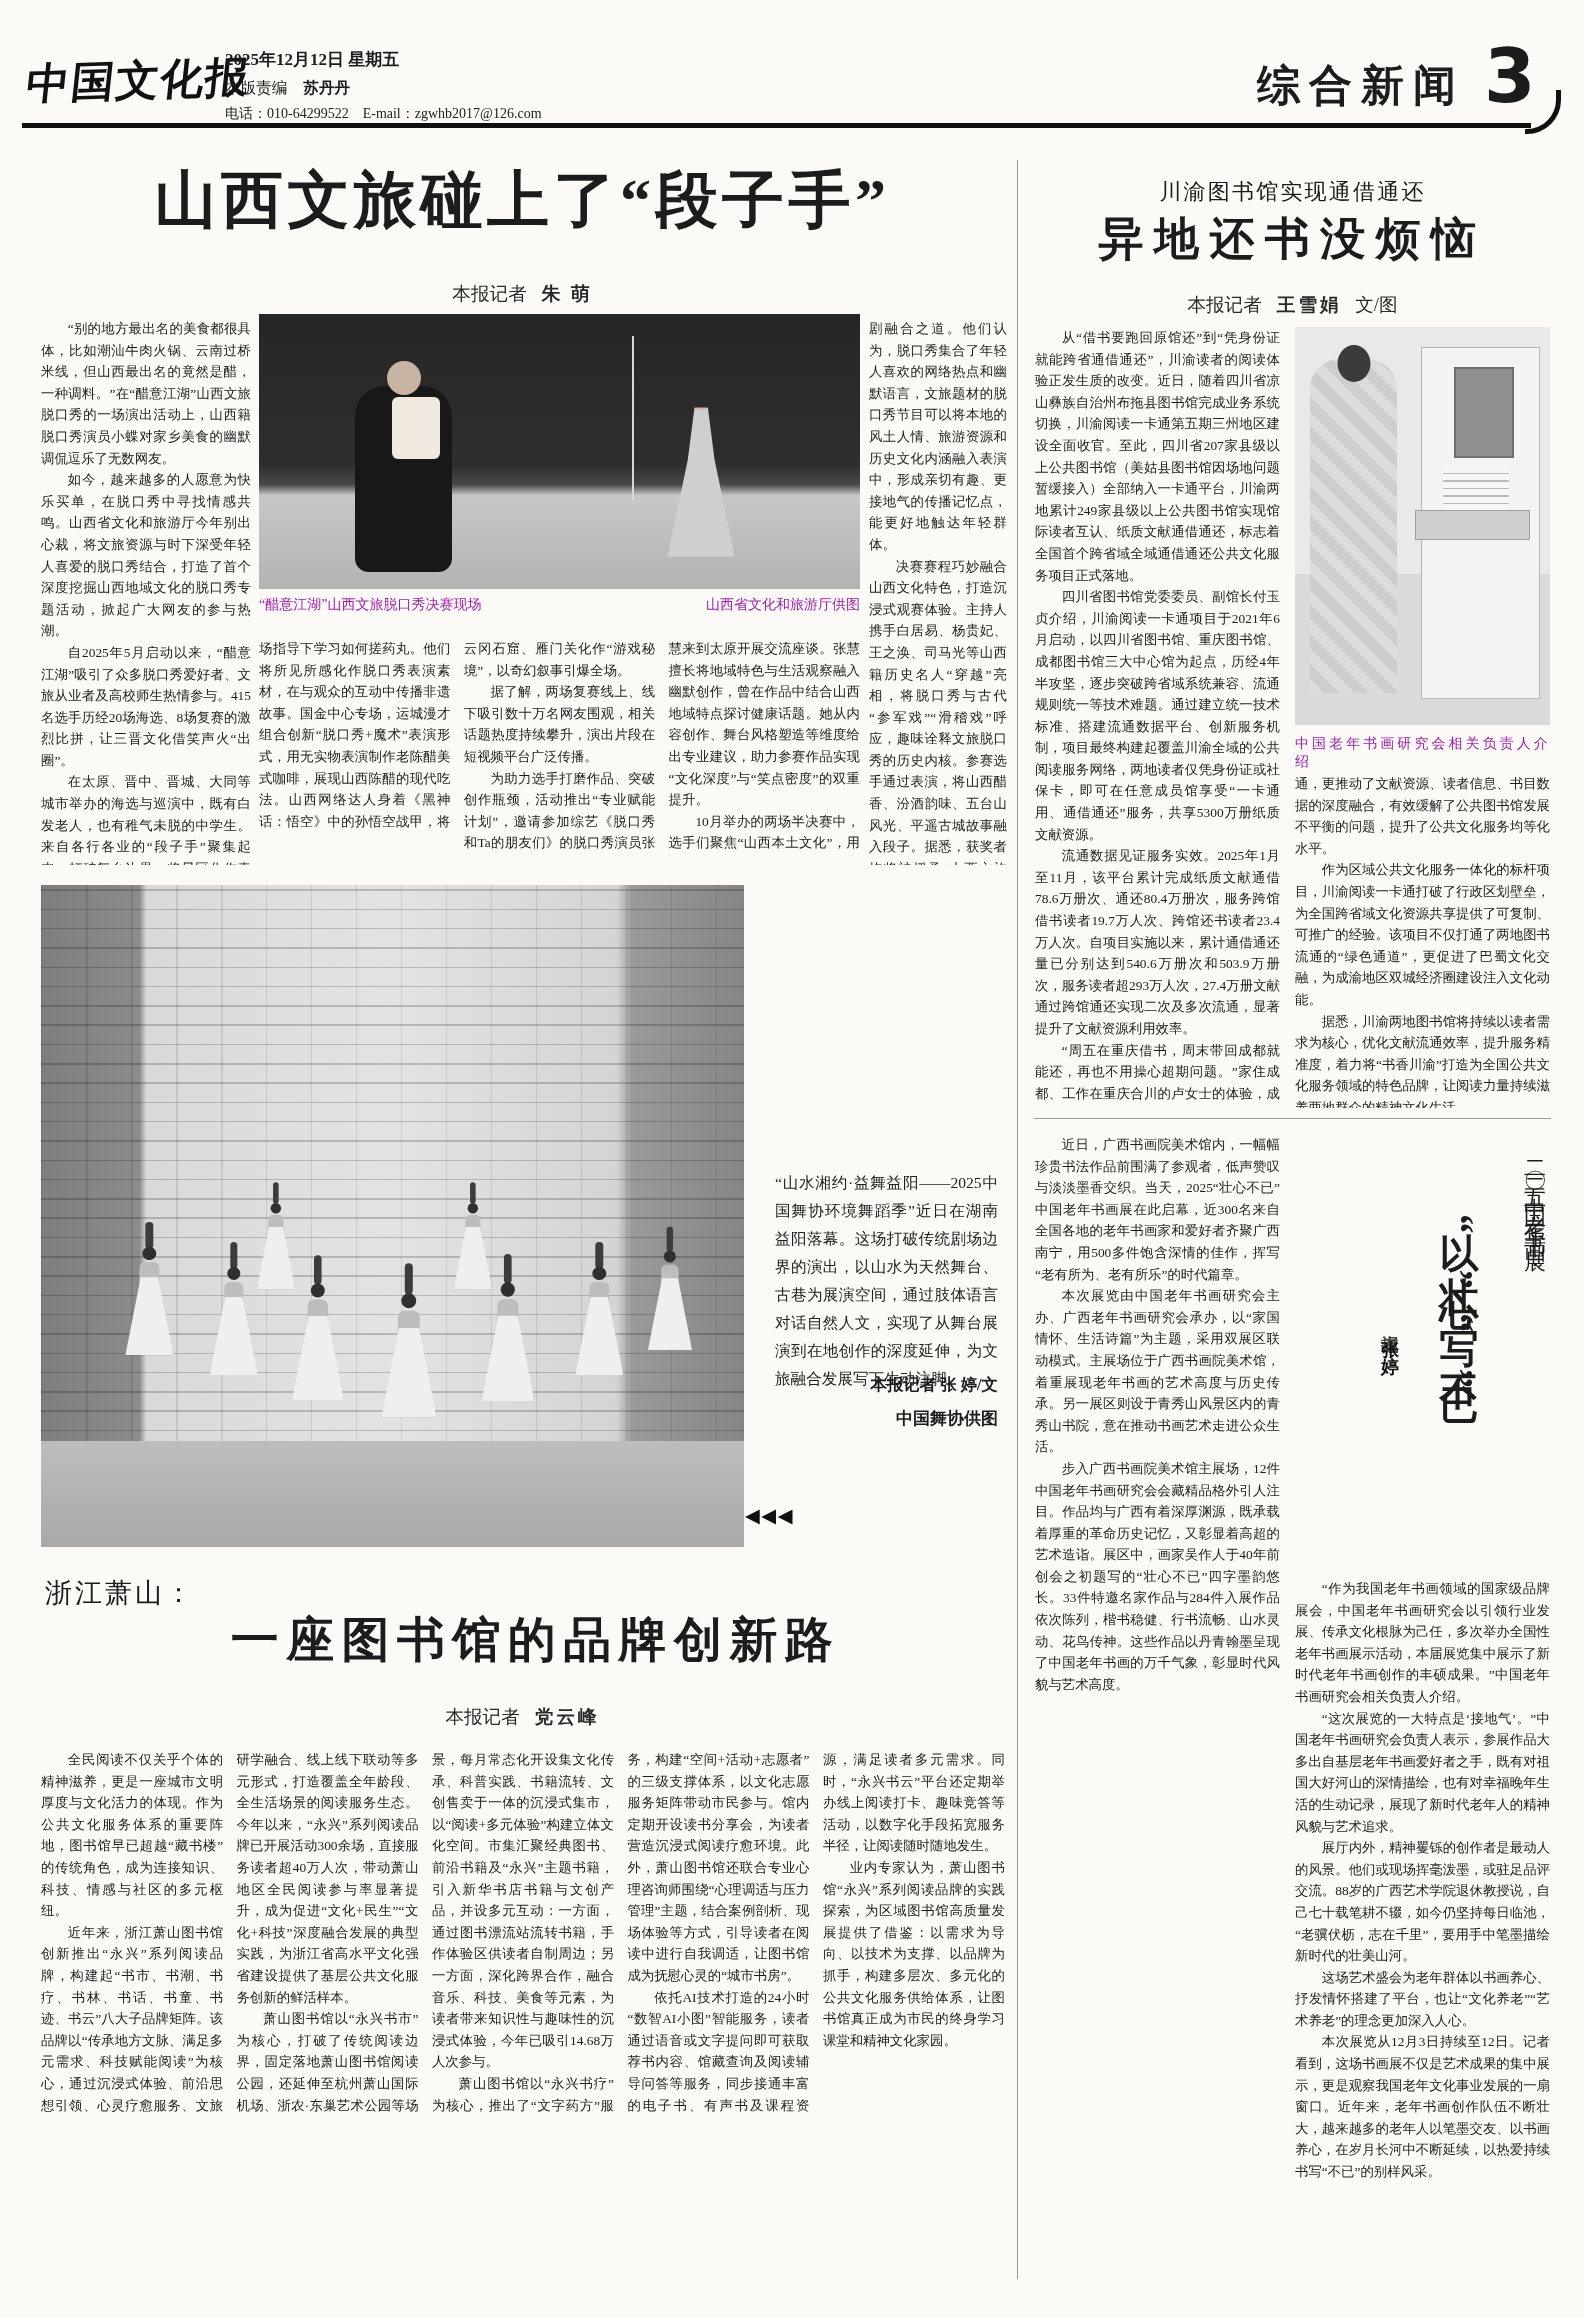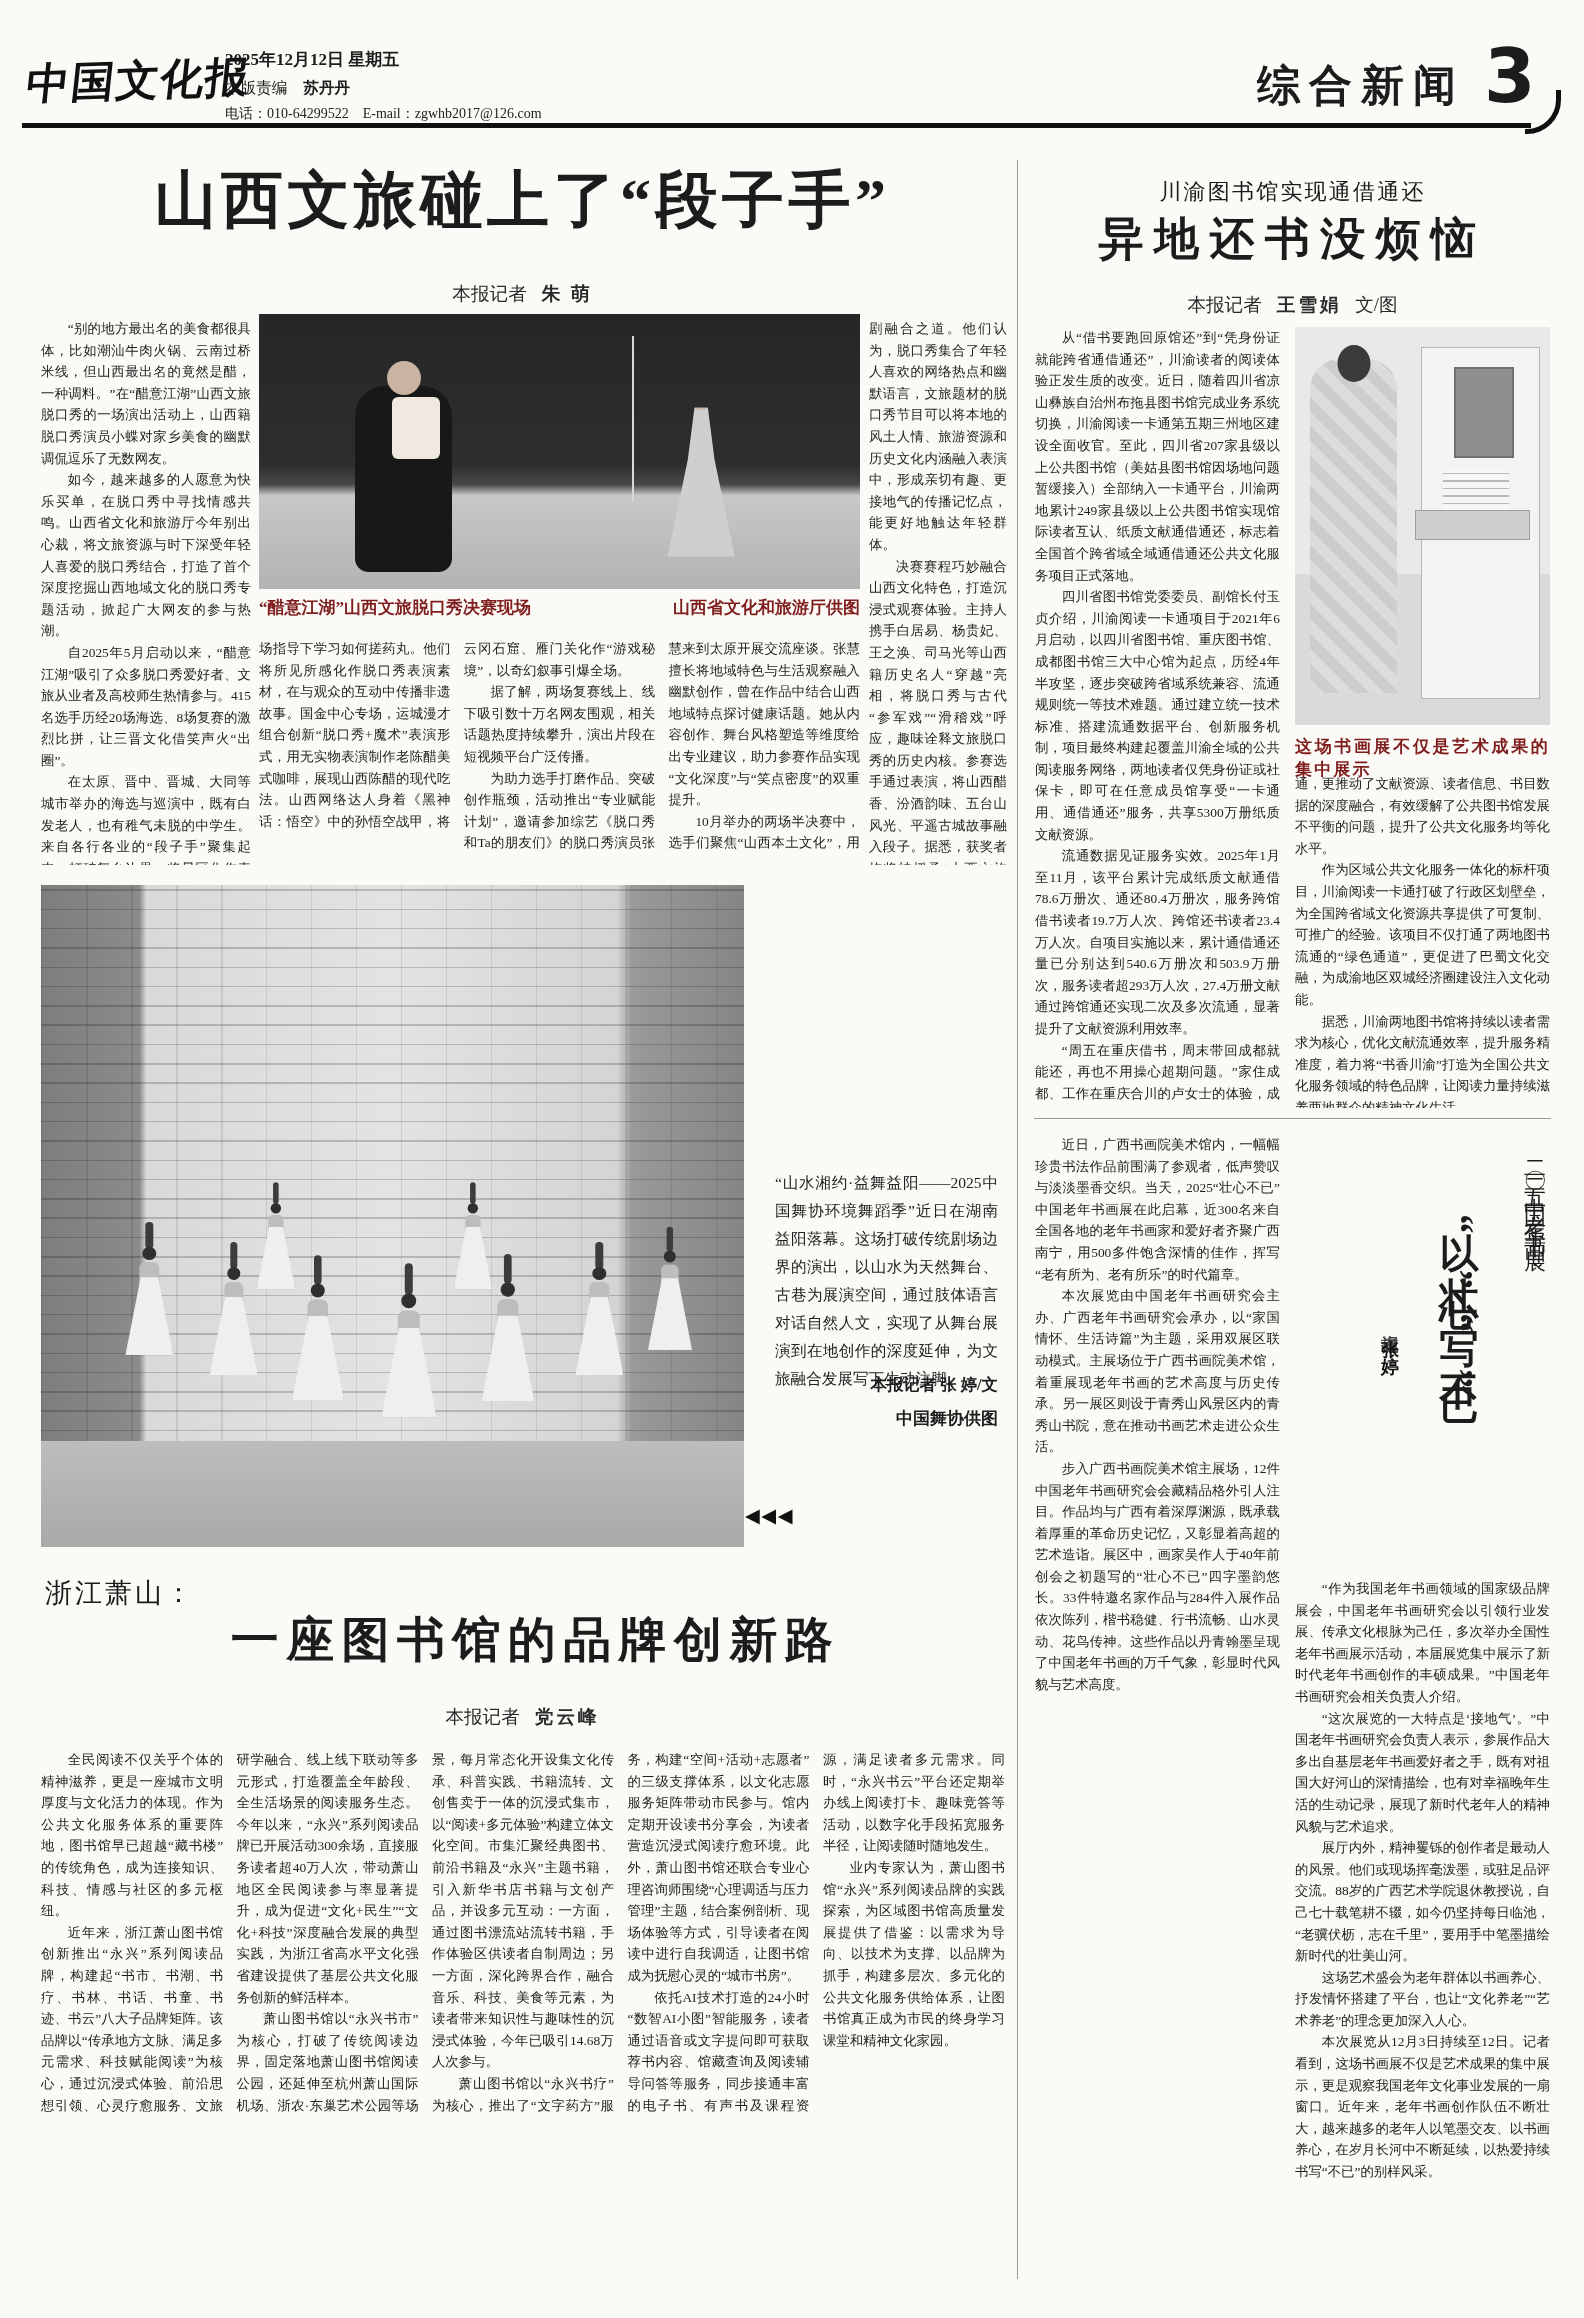--- a/index.html
+++ b/index.html
@@ -21,21 +21,21 @@
   
   .headline{font-weight:900;text-align:center;line-height:1.15;}
   .kicker{font-weight:bold;}
   .byline{text-align:center;font-size:18.6px;color:#2a2a2a;}
   .byline b{margin-left:10.4px;letter-spacing:3px;}
   .bodytext{font-size:13.4px;line-height:21.6px;text-align:justify;overflow:hidden;}
   .bodytext p{margin:0;text-indent:2em;}
   .bodytext p.cont{text-indent:0;}
   .cols3{column-count:3;column-gap:13.4px;}
   .cols5{column-count:5;column-gap:13.4px;}
-  .caption{font-size:17px;font-weight:bold;color:#7f1d1d;}
+  .caption{font-size:14px;font-weight:normal;color:#a21caf;}
   .kai{font-family:"Liberation Serif","DejaVu Serif",serif;}
   .vrule{width:0.7px;background:#9a9a96;}
   .hrule{height:0.7px;background:#9a9a96;}
   
   .photo{overflow:hidden;}
   .stage-photo{background:linear-gradient(#262626 0%,#2e2e2e 55%,#484848 62%,#c7c7c7 66%,#b3b3b3 100%);}
   .mic-line{position:absolute;left:62%;top:8%;width:2.2px;height:60%;background:#d8d8d8;}
   .bottle{position:absolute;left:16%;top:26%;width:97px;height:186px;background:#181818;border-radius:30px 30px 13.4px 13.4px;}
   .bottle::before{content:"";position:absolute;left:50%;top:-25px;transform:translateX(-50%);
                   width:34px;height:34px;border-radius:50%;background:#caaE9a;background:#c9b3a2;}
@@ -157,21 +157,21 @@
     <p>“周五在重庆借书，周末带回成都就能还，再也不用操心超期问题。”家住成都、工作在重庆合川的卢女士的体验，成为川渝双城“阅读生活圈”的生动注脚。该项目不仅实现了技术平台的互联互</p>
   </div>
 
   <div class="abs photo lib-photo" style="left:1295px;top:327px;width:255px;height:398px;">
     <div class="lib-machine"></div>
     <div class="lib-screen"></div>
     <div class="lib-books"></div>
     <div class="lib-tray"></div>
     <div class="lib-person"></div>
   </div>
-  <div class="abs caption kai" style="left:1295px;top:735px;width:255px;text-align:justify;letter-spacing:2.2px;">这场书画展不仅是艺术成果的集中展示</div>
+  <div class="abs caption kai" style="left:1295px;top:735px;width:255px;text-align:justify;letter-spacing:2.2px;">中国老年书画研究会相关负责人介绍</div>
 
   <div class="abs bodytext" style="left:1295px;top:773px;width:255px;height:335px;">
     <p class="cont">通，更推动了文献资源、读者信息、书目数据的深度融合，有效缓解了公共图书馆发展不平衡的问题，提升了公共文化服务均等化水平。</p>
     <p>作为区域公共文化服务一体化的标杆项目，川渝阅读一卡通打破了行政区划壁垒，为全国跨省域文化资源共享提供了可复制、可推广的经验。该项目不仅打通了两地图书流通的“绿色通道”，更促进了巴蜀文化交融，为成渝地区双城经济圈建设注入文化动能。</p>
     <p>据悉，川渝两地图书馆将持续以读者需求为核心，优化文献流通效率，提升服务精准度，着力将“书香川渝”打造为全国公共文化服务领域的特色品牌，让阅读力量持续滋养两地群众的精神文化生活。</p>
   </div>
 
   <div class="abs hrule" style="left:1034px;top:1118px;width:517px;"></div>
 
   <div class="abs photo alley-photo" style="left:41px;top:885px;width:703px;height:662px;">

